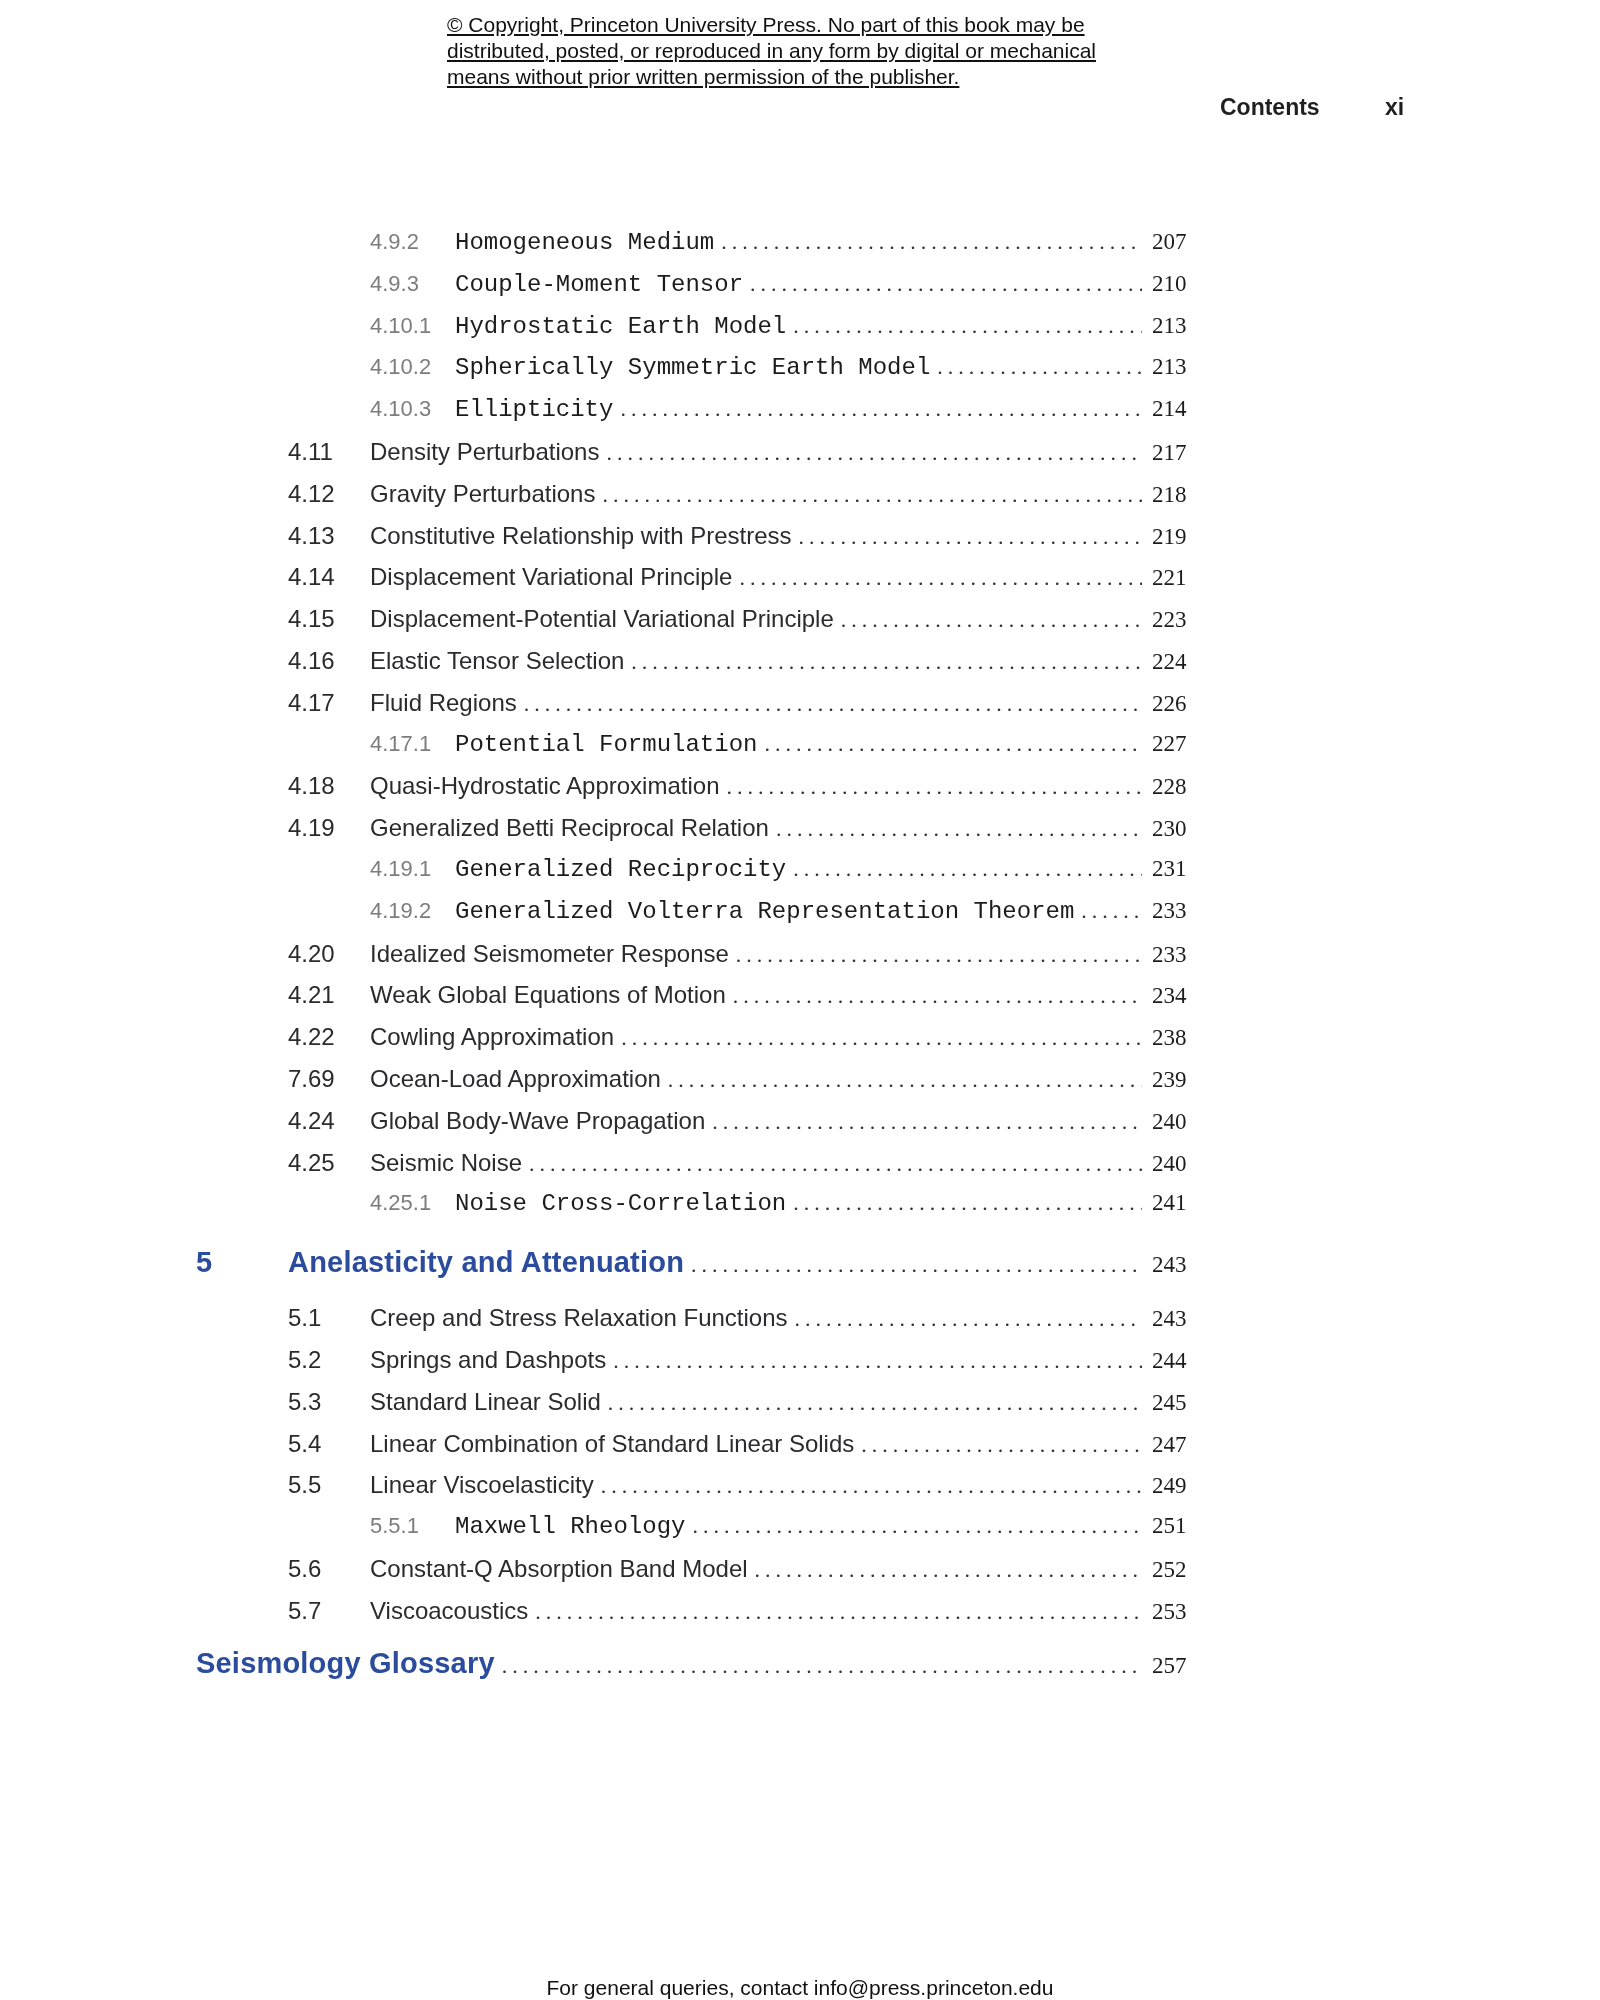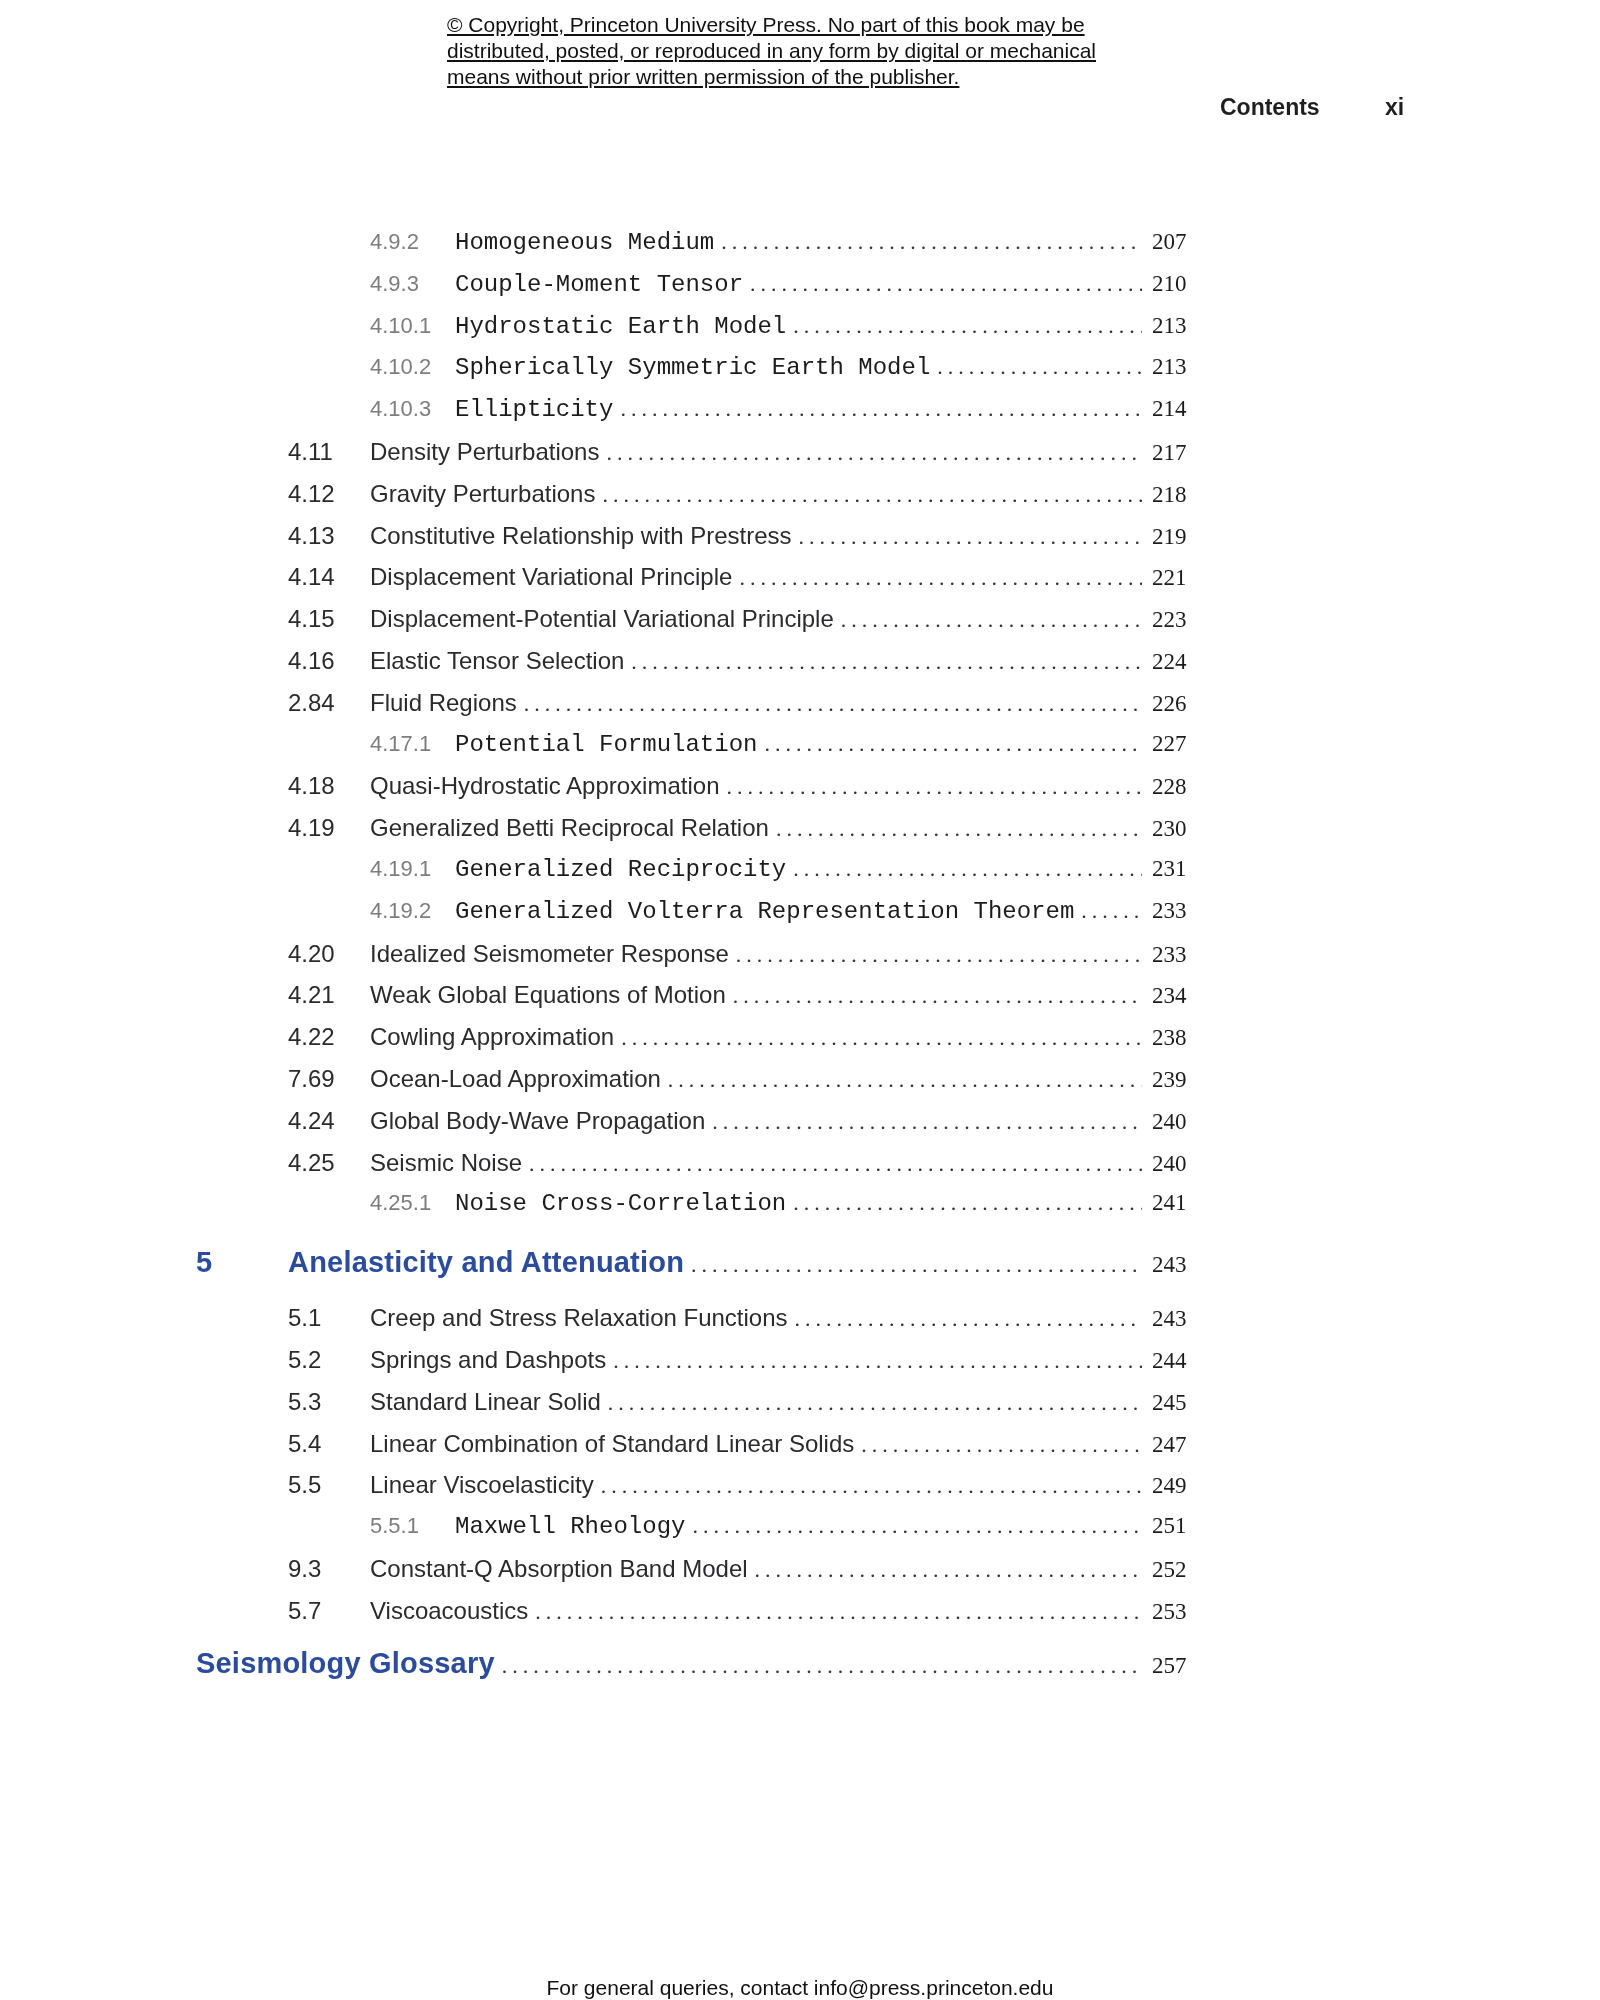--- a/index.html
+++ b/index.html
@@ -124,21 +124,21 @@
     </div>
     <div class="row main">
       <span class="indent-main"></span>
       <span class="num main">4.16</span>
       <span class="title main">Elastic Tensor Selection</span>
       <span class="dots"></span>
       <span class="pagenum">224</span>
     </div>
     <div class="row main">
       <span class="indent-main"></span>
-      <span class="num main">2.84</span>
+      <span class="num main">4.17</span>
       <span class="title main">Fluid Regions</span>
       <span class="dots"></span>
       <span class="pagenum">226</span>
     </div>
     <div class="row sub">
       <span class="indent-sub"></span>
       <span class="num sub">4.17.1</span>
       <span class="title sub">Potential Formulation</span>
       <span class="dots"></span>
       <span class="pagenum">227</span>
@@ -263,21 +263,21 @@
     </div>
     <div class="row sub">
       <span class="indent-sub"></span>
       <span class="num sub">5.5.1</span>
       <span class="title sub">Maxwell Rheology</span>
       <span class="dots"></span>
       <span class="pagenum">251</span>
     </div>
     <div class="row main">
       <span class="indent-main"></span>
-      <span class="num main">9.3</span>
+      <span class="num main">5.6</span>
       <span class="title main">Constant-Q Absorption Band Model</span>
       <span class="dots"></span>
       <span class="pagenum">252</span>
     </div>
     <div class="row main">
       <span class="indent-main"></span>
       <span class="num main">5.7</span>
       <span class="title main">Viscoacoustics</span>
       <span class="dots"></span>
       <span class="pagenum">253</span>

